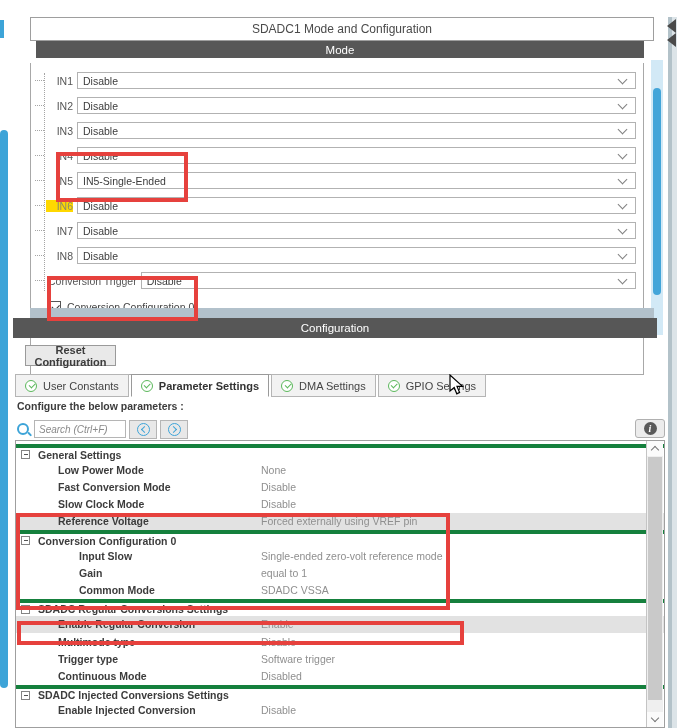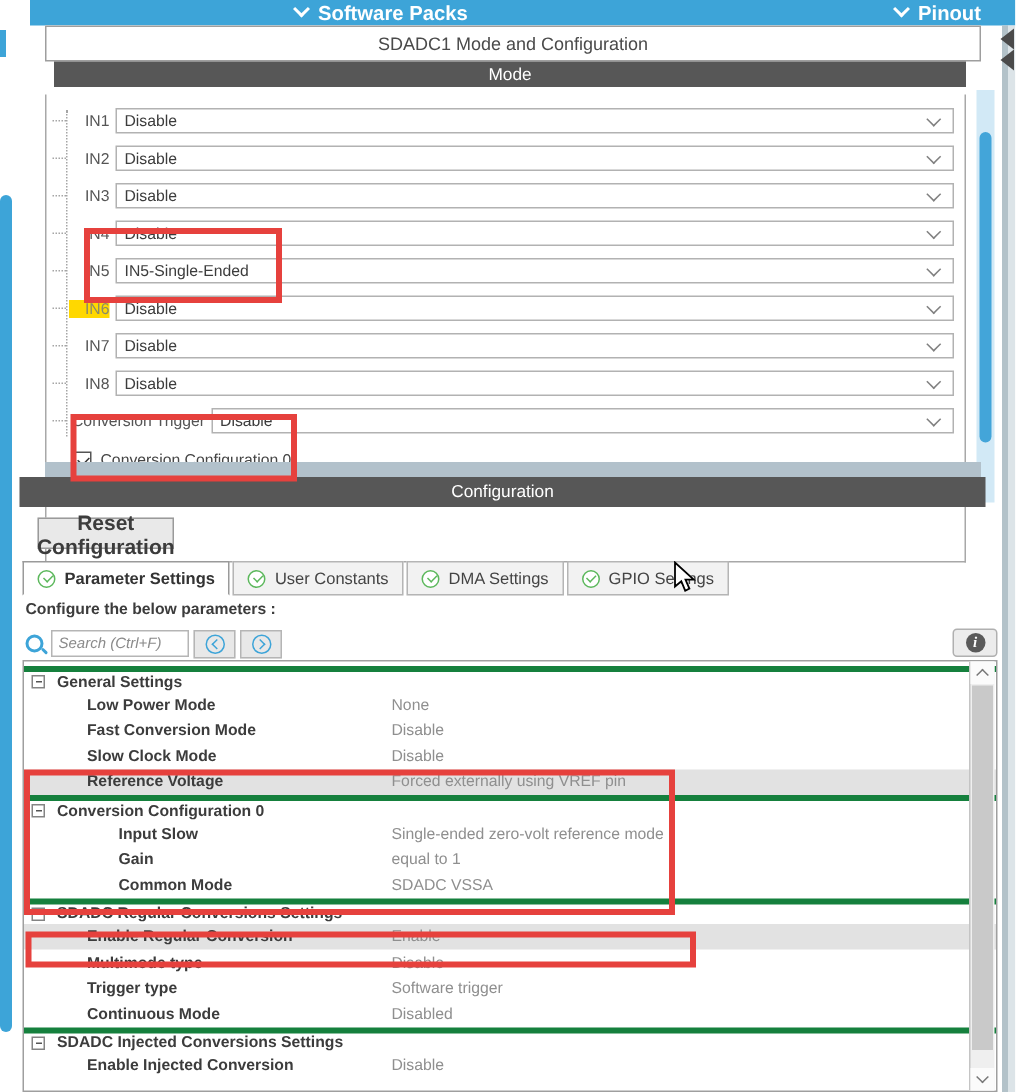--- a/index.html
+++ b/index.html
@@ -50,21 +50,21 @@
   .cbx.checked::after{content:"";position:absolute;left:2px;top:2px;width:6px;height:3.5px;
                       border-left:1.6px solid #333;border-bottom:1.6px solid #333;transform:rotate(-45deg);}
   .cbx-label{font-size:10.5px;color:#444;margin-left:6px;}
 
   
   .blue-scroll{position:absolute;left:651px;top:60px;width:12px;height:275px;background:#d2e9f6;}
   .blue-thumb{position:absolute;left:2px;top:28px;width:8px;height:207px;background:#43a5d9;border-radius:4px;}
 
   
   .reset-btn{position:absolute;left:25px;top:345px;width:91px;height:21px;background:#e9e9e9;
-             border:1px solid #9a9a9a;font-size:14px;font-weight:bold;color:#3c3c3c;
+             border:1px solid #9a9a9a;font-size:11px;font-weight:bold;color:#3c3c3c;
              display:flex;align-items:center;justify-content:center;font-family:"Liberation Sans",sans-serif;}
   .tabs{position:absolute;left:15px;top:374px;height:23px;display:flex;align-items:flex-end;}
   .tab{display:flex;align-items:center;height:23px;padding:0 9px;border:1px solid #b5b5b5;
        background:#f2f2f2;font-size:11px;color:#444;margin-right:2px;}
   .tab.active{background:#fff;border-color:#9a9a9a;border-bottom-color:#fff;font-weight:bold;color:#333;}
   .chk-ico{width:12px;height:12px;border:1.5px solid #5cb85c;border-radius:50%;position:relative;
            background:#fff;margin-right:6px;flex:none;}
   .chk-ico::after{content:"";position:absolute;left:2.5px;top:2.5px;width:5px;height:2.5px;
                   border-left:1.5px solid #5cb85c;border-bottom:1.5px solid #5cb85c;transform:rotate(-45deg);}
   .caption{position:absolute;left:17px;top:400px;font-size:10.5px;font-weight:bold;color:#3c3c3c;}
@@ -120,30 +120,20 @@
   .box-refv{left:16px;top:513px;width:434px;height:97px;}
   .box-erc{left:17px;top:621px;width:447px;height:24px;}
 
   .cursor{position:absolute;left:449px;top:374px;z-index:100;}
 </style>
 </head>
 <body>
 
 <div class="stage">
 
-  <div class="topbar">
-    <span class="topbar-item" style="left:177px;">
-      <span class="tb-chev"></span>
-      <span>Software Packs</span>
-    </span>
-    <span class="topbar-item" style="left:577px;">
-      <span class="tb-chev"></span>
-      <span>Pinout</span>
-    </span>
-  </div>
 
   <div class="left-scroll-top"></div>
   <div class="left-scroll"></div>
   <div class="strip1"></div>
   <div class="strip2"></div>
   <div class="collapse-arrow" style="left:667px;top:19px;"></div>
   <div class="collapse-arrow" style="left:667px;top:33px;"></div>
 
   <div class="title-row">
     <span>SDADC1 Mode and Configuration</span>
@@ -241,27 +231,27 @@
 
   <div class="grey-strip"></div>
 
   <div class="dark-bar config-bar">
     <span>Configuration</span>
   </div>
 
   <button class="reset-btn">Reset Configuration</button>
 
   <div class="tabs">
-    <div class="tab active">
+    <div class="tab">
+        <span class="chk-ico"></span>
+        <span>User Constants</span>
+      </div>
+      <div class="tab active">
         <span class="chk-ico"></span>
         <span>Parameter Settings</span>
-      </div>
-      <div class="tab">
-        <span class="chk-ico"></span>
-        <span>User Constants</span>
       </div>
       <div class="tab">
         <span class="chk-ico"></span>
         <span>DMA Settings</span>
       </div>
       <div class="tab">
         <span class="chk-ico"></span>
         <span>GPIO Settings</span>
       </div>
   </div>

